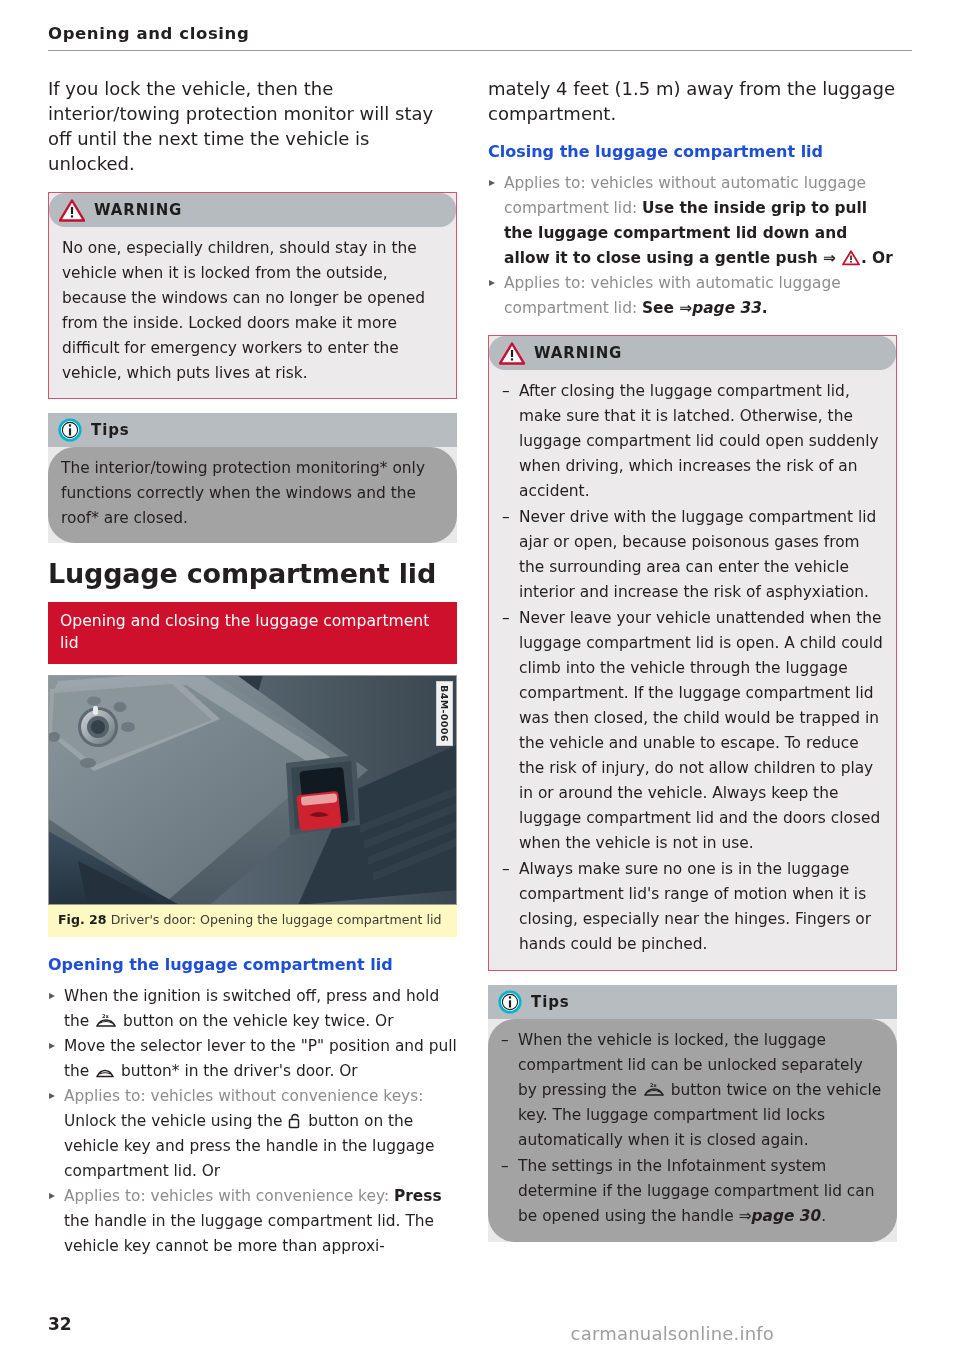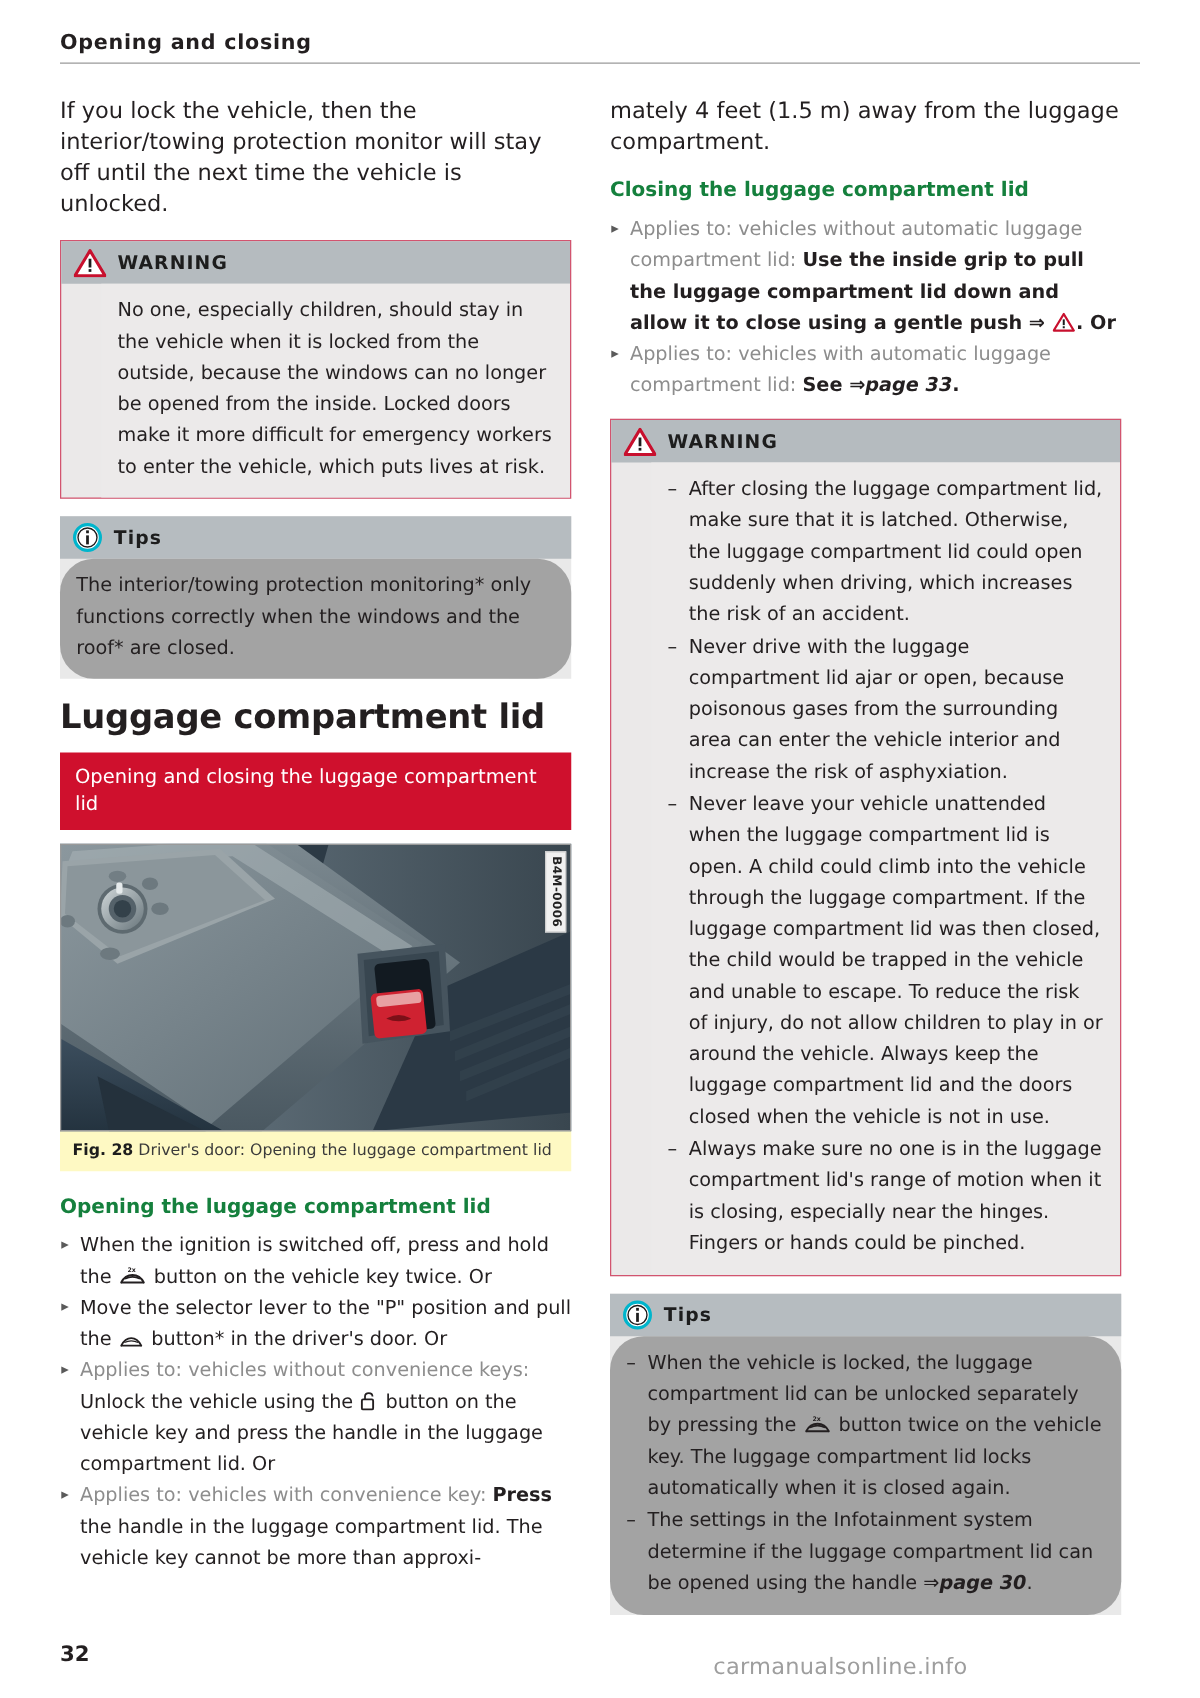--- a/index.html
+++ b/index.html
@@ -67,35 +67,35 @@
     background: #ebe9e9;
   }
   .callout-head {
     background: #b6bcc0;
     display: flex;
     align-items: center;
     gap: 9px;
     padding: 6px 10px 6px 10px;
     height: 34px;
   }
-  .callout.warning .callout-head { background: #b5bbbf; }
+  .callout.warning .callout-head { background: #b5bbbf; border-radius: 16px; }
   .callout.tips .callout-head    { background: #b6bcc0; }
   .callout-head-label {
     font-size: 15px;
     font-weight: bold;
     letter-spacing: 0.9px;
     color: #1d1d1d;
   }
   .callout-body {
     padding: 9px 13px 12px 13px;
     font-size: 15.4px;
     line-height: 25px;
     color: #231f20;
   }
-  .callout.warning .callout-body { background: #eceaea; margin-left: 32px; }
+  .callout.warning .callout-body { background: #eceaea; }
   .callout.tips .callout-body    { background: #a3a3a3; border-radius: 27px; }
 
   
   ul.dash-list { list-style: none; }
   ul.dash-list > li {
     position: relative;
     padding-left: 17px;
     margin-bottom: 1px;
   }
   ul.dash-list > li::before {
@@ -136,21 +136,21 @@
     font-size: 15.6px;
     font-weight: normal;
     line-height: 22px;
     padding: 8px 12px 10px 12px;
     margin-bottom: 11px;
   }
 
   h2.sub-title {
     font-size: 16px;
     font-weight: bold;
-    color: #15803d;
+    color: #1d4ed8;
     margin-top: 18px;
     margin-bottom: 10px;
   }
 
   
   .figure-wrap { margin-bottom: 4px; }
   .figure-img {
     position: relative;
     width: 409px;
     height: 230px;

